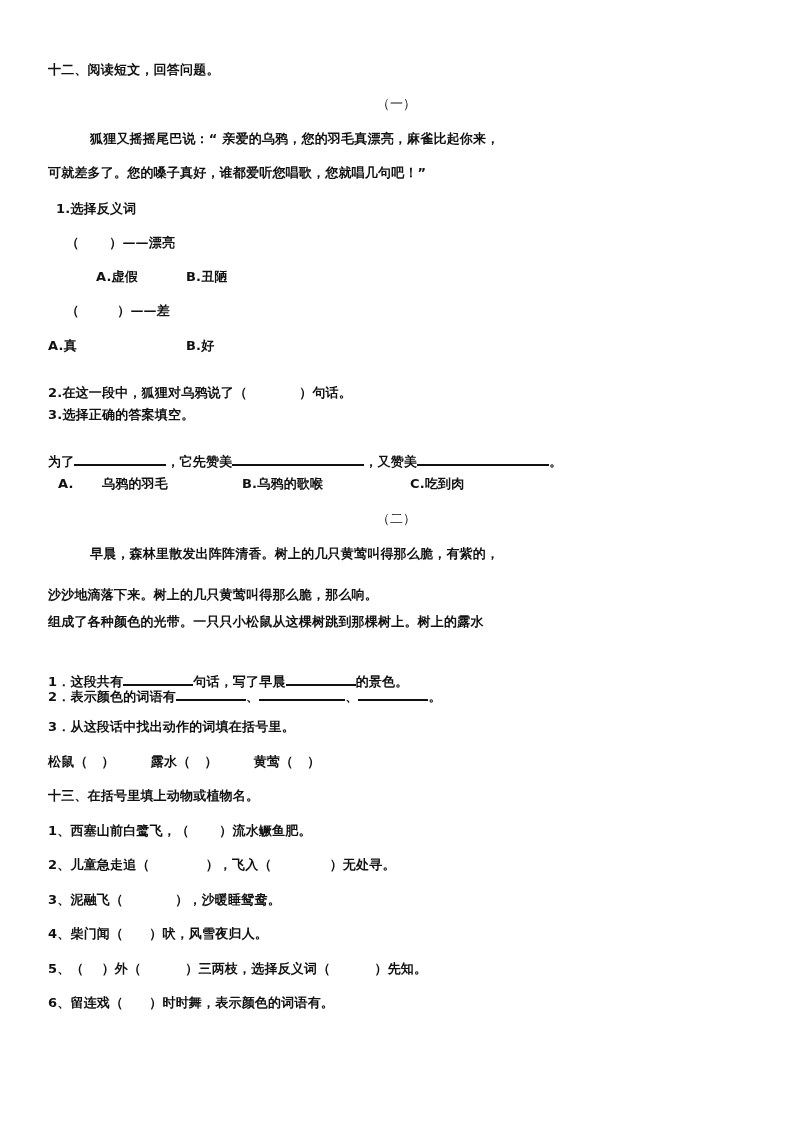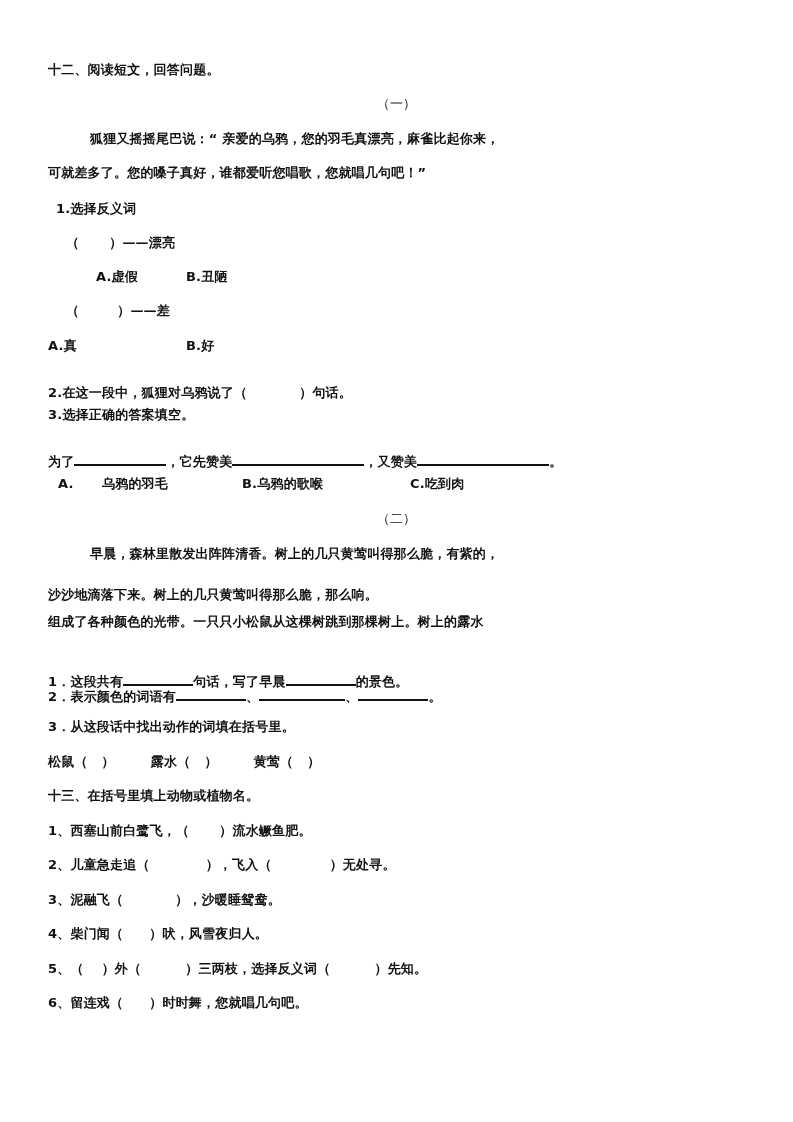--- a/index.html
+++ b/index.html
@@ -95,16 +95,16 @@
 
   <div class="line" style="top:922px;">
     <span>4、柴门闻（</span><span class="paren-gap" style="width:26px;"></span><span>）吠，风雪夜归人。</span>
   </div>
 
   <div class="line" style="top:957px;">
     <span>5、（</span><span class="paren-gap" style="width:18px;"></span><span>）外（</span><span class="paren-gap" style="width:44px;"></span><span>）三两枝，选择反义词（</span><span class="paren-gap" style="width:44px;"></span><span>）先知。</span>
   </div>
 
   <div class="line" style="top:991px;">
-    <span>6、留连戏（</span><span class="paren-gap" style="width:26px;"></span><span>）时时舞，您就唱几句吧。</span>
+    <span>6、留连戏（</span><span class="paren-gap" style="width:26px;"></span><span>）时时舞，表示颜色的词语有。</span>
   </div>
 
 </div>
 
 </body></html>

